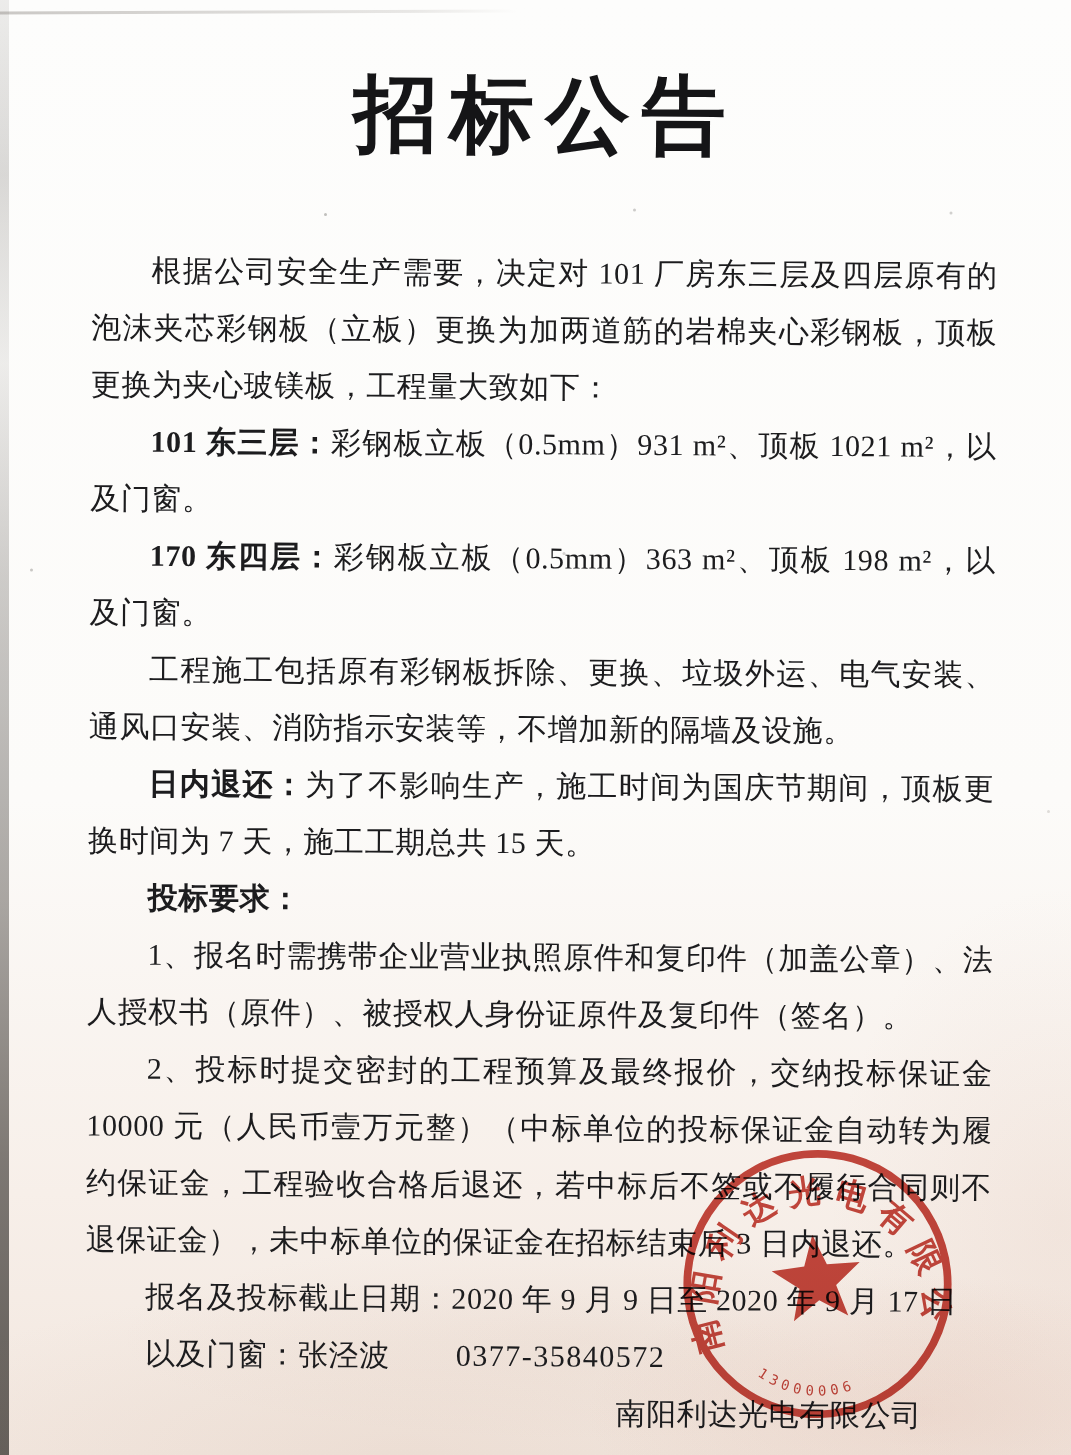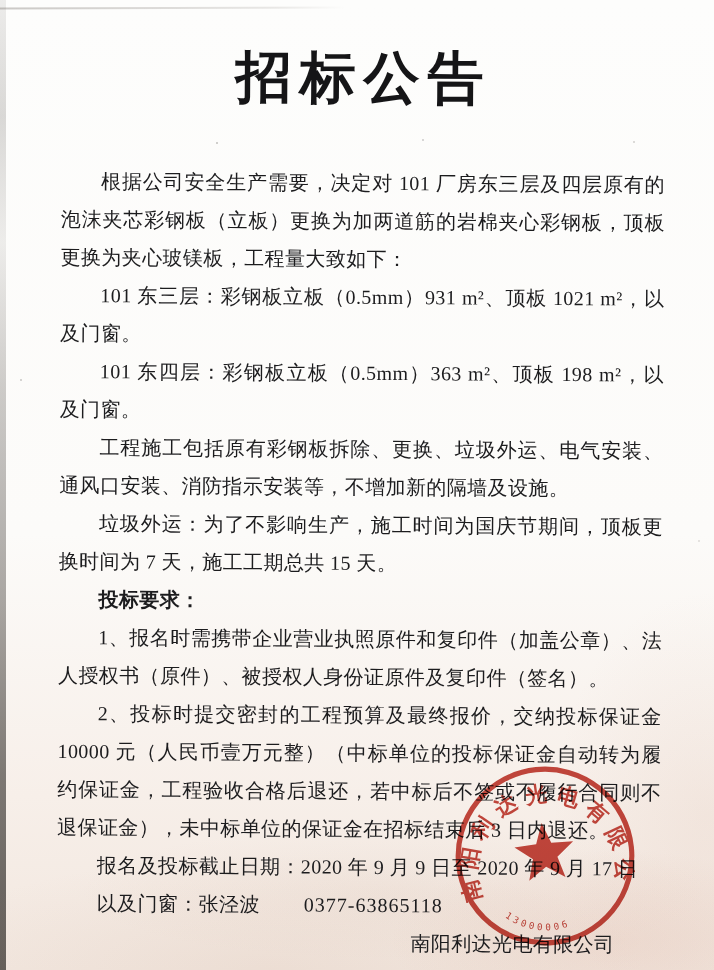--- a/index.html
+++ b/index.html
@@ -49,21 +49,21 @@
     color:#1c1c1e;
   }
   .doc-title{
     text-align:center;font-size:56px;font-weight:bold;line-height:80px;
     letter-spacing:8px;margin:6px 0 46px 0;color:#151517;
   }
   .para{
     font-size:20px;line-height:38px;text-align:justify;text-indent:2em;
     margin:0;letter-spacing:0.4px;
   }
-  .b{font-weight:normal;}
+  .b{font-weight:bold;}
   .heading{font-weight:bold;}
   .phone{margin-left:2.2em;letter-spacing:1px;}
   .sig-company{text-align:right;padding-right:46px;text-indent:0;}
   .sig-date{text-align:right;padding-right:78px;text-indent:0;letter-spacing:1px;}
   .seal{
     position:absolute;left:452px;top:763px;width:186px;height:186px;
     mix-blend-mode:multiply;opacity:0.92;pointer-events:none;
     transform:rotate(-6deg);
   }
 </style>
@@ -77,35 +77,35 @@
 <div class="dust"></div>
 
 <div class="content">
 
   <h1 class="doc-title">招标公告</h1>
 
   <p class="para">根据公司安全生产需要，决定对 101 厂房东三层及四层原有的泡沫夹芯彩钢板（立板）更换为加两道筋的岩棉夹心彩钢板，顶板更换为夹心玻镁板，工程量大致如下：</p>
 
   <p class="para"><span class="b">101 东三层：</span><span>彩钢板立板（0.5mm）931 m²、顶板 1021 m²，以及门窗。</span></p>
 
-  <p class="para"><span class="b">101 东四层：</span><span>彩钢板立板（0.5mm）363 m²、顶板 198 m²，以及门窗。</span></p>
+  <p class="para"><span class="b">170 东四层：</span><span>彩钢板立板（0.5mm）363 m²、顶板 198 m²，以及门窗。</span></p>
 
   <p class="para">工程施工包括原有彩钢板拆除、更换、垃圾外运、电气安装、通风口安装、消防指示安装等，不增加新的隔墙及设施。</p>
 
-  <p class="para"><span class="b">垃圾外运：</span><span>为了不影响生产，施工时间为国庆节期间，顶板更换时间为 7 天，施工工期总共 15 天。</span></p>
+  <p class="para"><span class="b">日内退还：</span><span>为了不影响生产，施工时间为国庆节期间，顶板更换时间为 7 天，施工工期总共 15 天。</span></p>
 
   <p class="para heading">投标要求：</p>
 
   <p class="para">1、报名时需携带企业营业执照原件和复印件（加盖公章）、法人授权书（原件）、被授权人身份证原件及复印件（签名）。</p>
 
   <p class="para">2、投标时提交密封的工程预算及最终报价，交纳投标保证金 10000 元（人民币壹万元整）（中标单位的投标保证金自动转为履约保证金，工程验收合格后退还，若中标后不签或不履行合同则不退保证金），未中标单位的保证金在招标结束后 3 日内退还。</p>
 
   <p class="para"><span>报名及投标截止日期：</span><span>2020 年 9 月 9 日至 2020 年 9 月 17 日</span></p>
 
-  <p class="para"><span>以及门窗：</span><span>张泾波</span><span class="phone">0377-63865118</span></p>
+  <p class="para"><span>以及门窗：</span><span>张泾波</span><span class="phone">0377-35840572</span></p>
 
   <p class="para sig-company">南阳利达光电有限公司</p>
 
   <p class="para sig-date">2020 年 9 月 8 日</p>
 
 </div>
 
 <svg class="seal" viewBox="0 0 180 180" xmlns="http://www.w3.org/2000/svg">
   <defs>
     <path id="sealTopArc" d="M 25,125 A 68,68 0 1 1 155,125" fill="none"></path>

